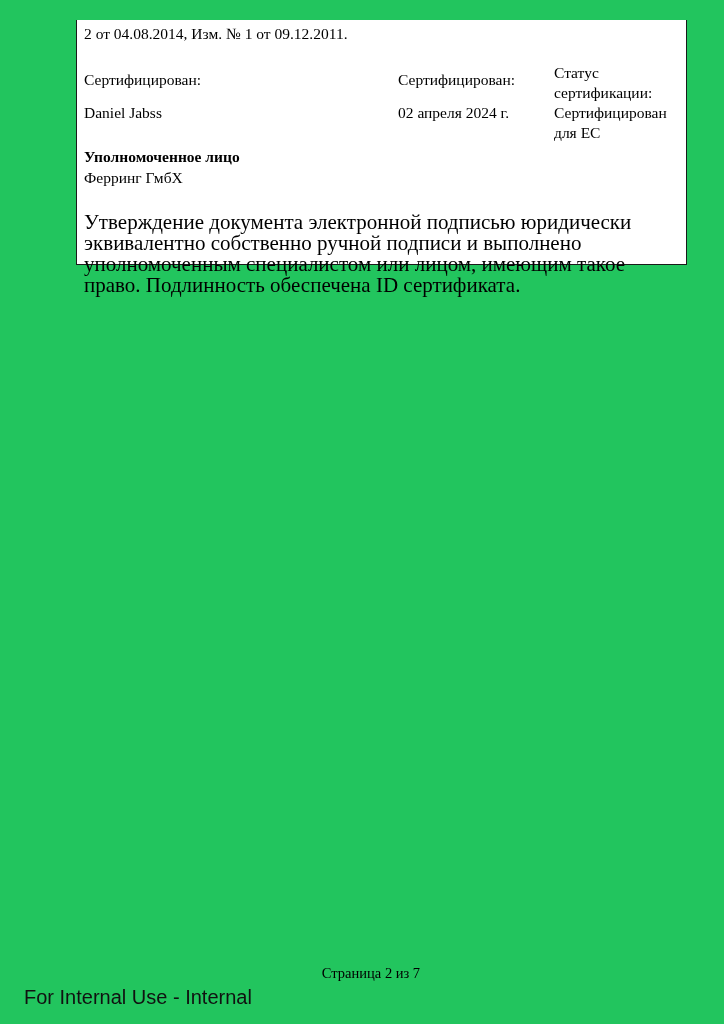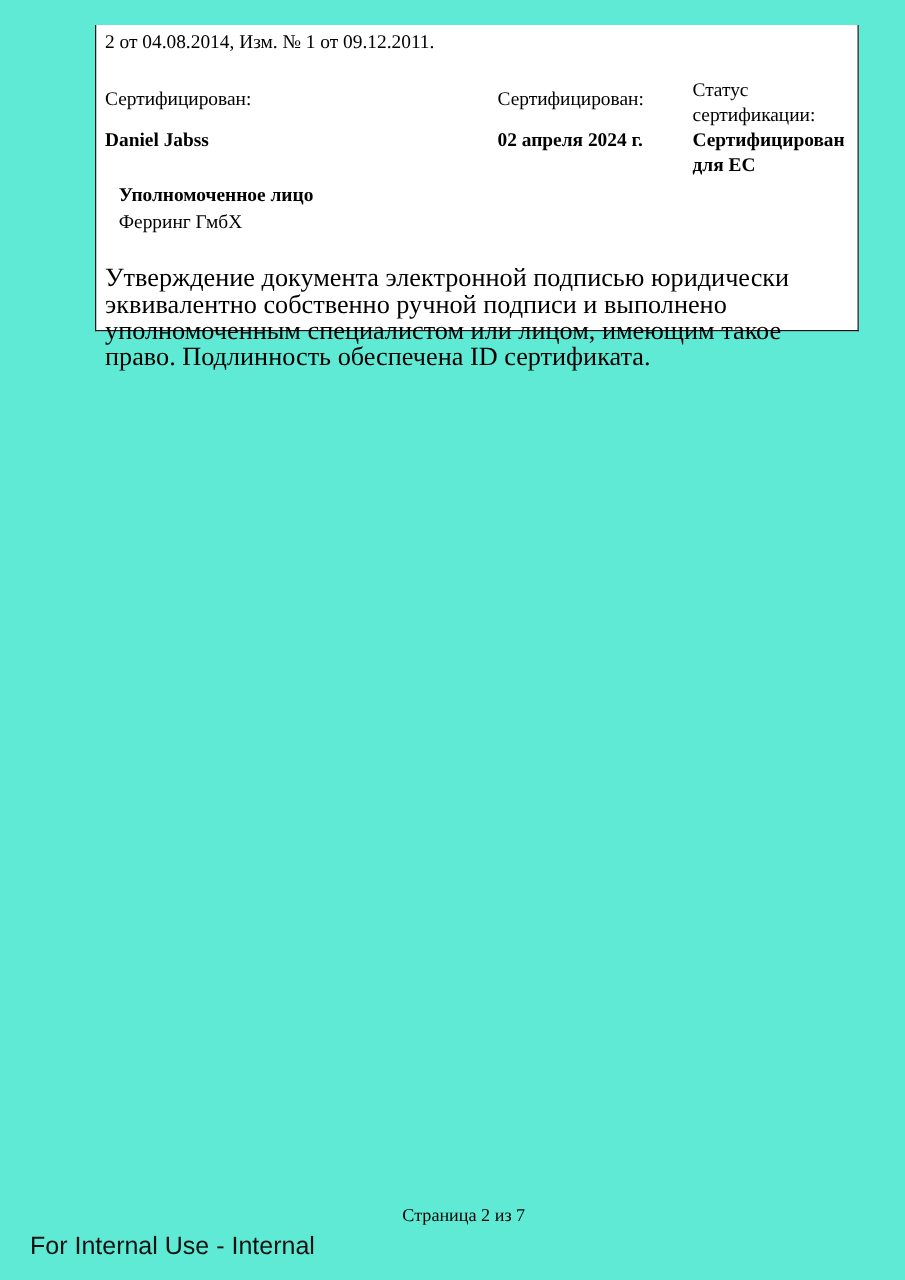--- a/index.html
+++ b/index.html
@@ -6,21 +6,21 @@
   html, body { background: #ffffff; }
   body {
     font-family: "Liberation Serif", serif;
     color: #000000;
     -webkit-font-smoothing: antialiased;
   }
   .page {
     position: relative;
     width: 724px;
     height: 1024px;
-    background: #5eead4;
+    background: #22c55e;
     overflow: hidden;
   }
   
   .doc-box {
     position: absolute;
     left: 76px;
     top: 20px;
     width: 611px;
     height: 245px;
     border-left: 1px solid #1a1a1a;
@@ -40,25 +40,25 @@
     position: absolute;
     top: 50px;
     font-size: 15.5px;
     line-height: 20px;
   }
   .cert-col.col-1 { left: 7px;   width: 150px; }
   .cert-col.col-2 { left: 162px; width: 150px; }
   .cert-col.col-3 { left: 321px; width: 150px; }
   .cert-col.col-4 { left: 477px; width: 132px; top: 43px; }
   .cert-header { font-weight: normal; }
-  .cert-value  { font-weight: bold; margin-top: 13px; }
+  .cert-value  { font-weight: normal; margin-top: 13px; }
   .cert-col.col-4 .cert-value { margin-top: 0; }
   .auth-block {
     position: absolute;
-    left: 18px;
+    left: 7px;
     top: 126px;
     font-size: 15.5px;
     line-height: 21px;
   }
   .auth-title { font-weight: bold; }
   .legal-note {
     position: absolute;
     left: 7px;
     top: 192px;
     width: 601px;

